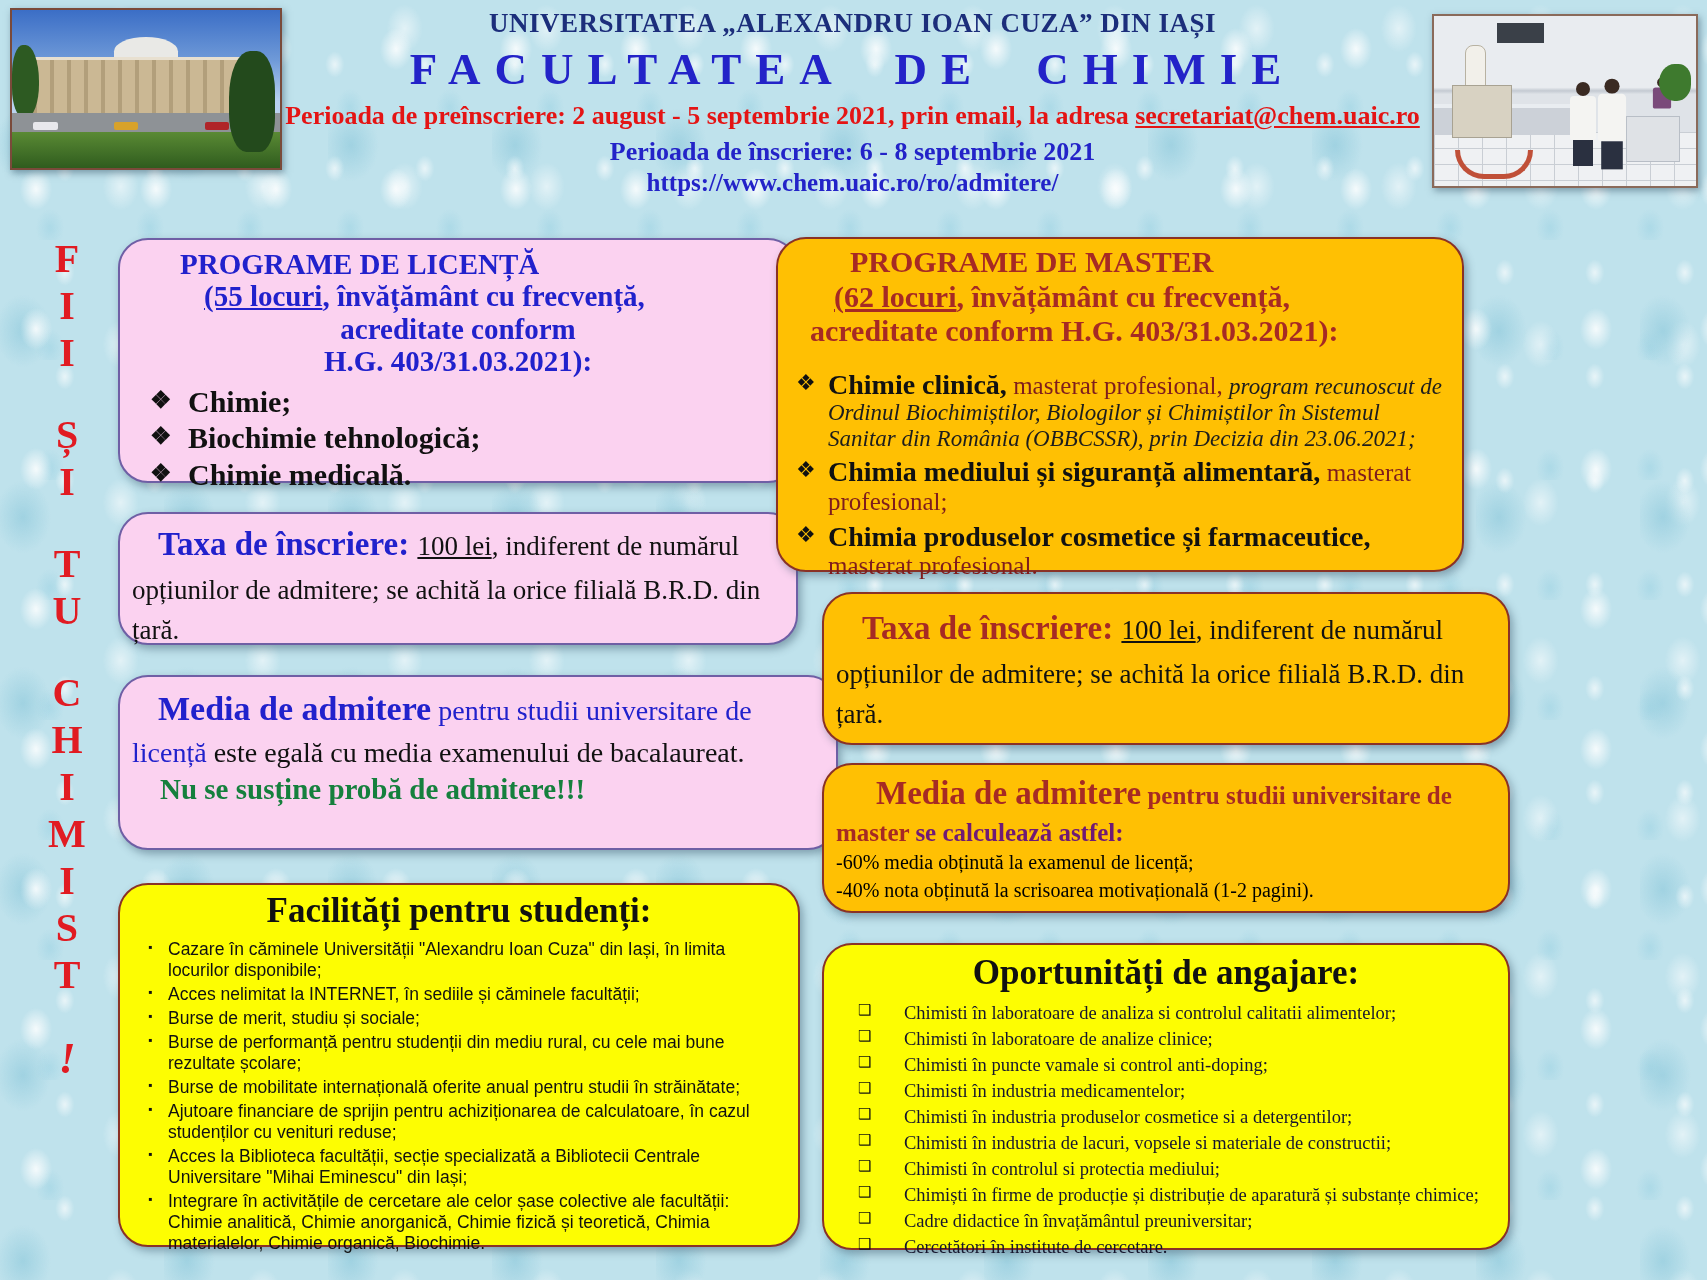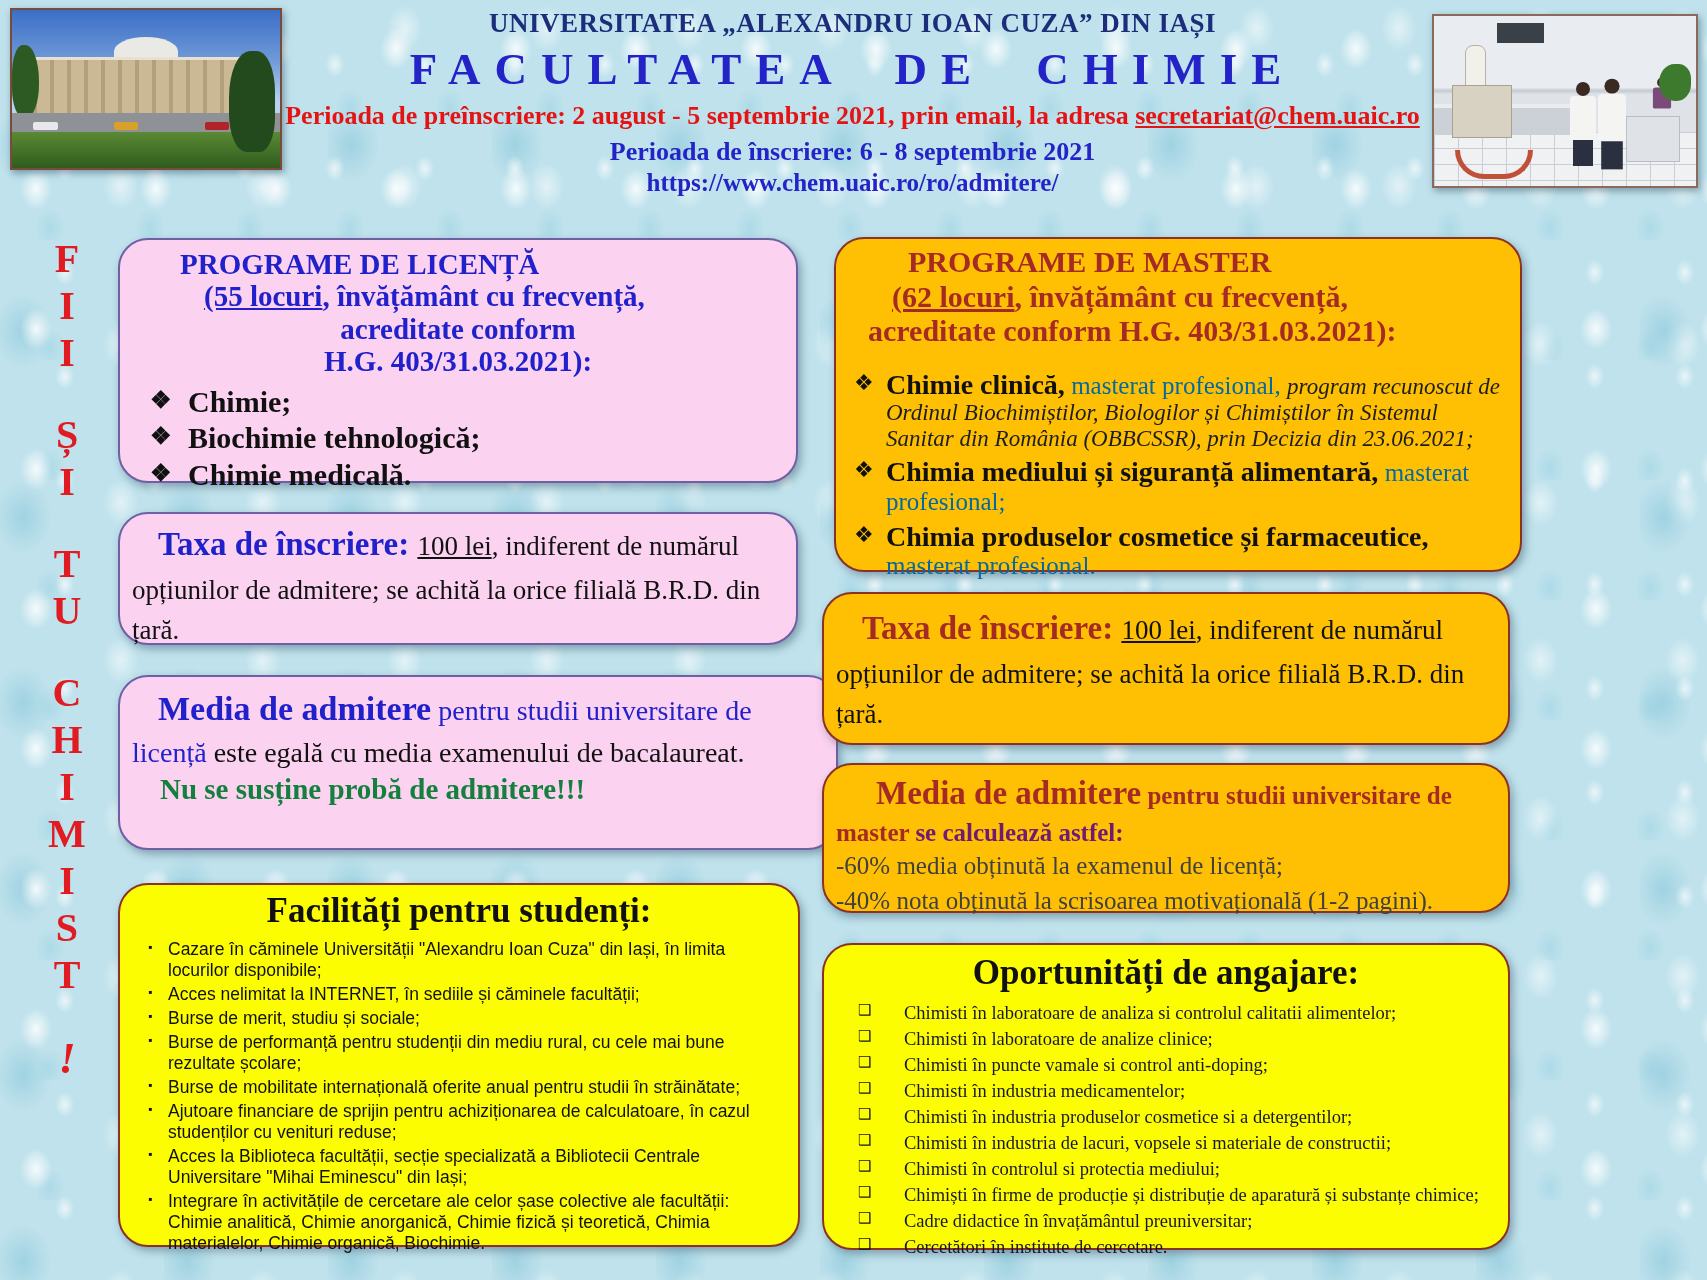--- a/index.html
+++ b/index.html
@@ -95,37 +95,37 @@
   .media-p{font-size:28px;color:#111;line-height:1.42;text-indent:26px;margin:0;}
   .media-title{font-size:34px;font-weight:bold;color:#2121cc;}
   .media-blue{color:#2121cc;}
   .media-note{font-size:29px;font-weight:bold;color:#15803d;padding-left:28px;margin-top:0px;}
 
   .box-fac{left:118px;top:883px;width:682px;height:364px;padding:4px 26px;}
   .fac-title{font-size:35px;font-weight:bold;color:#111;text-align:center;margin:2px 0 8px;}
   .f-item{position:relative;padding-left:22px;font-family:"Liberation Sans",sans-serif;font-size:17.5px;line-height:1.2;color:#111;margin-bottom:3px;}
   .f-bullet{position:absolute;left:2px;top:1px;font-size:12px;}
 
-  .box-master{left:834px;top:237px;width:688px;height:335px;padding:6px 14px;}
+  .box-master{left:776px;top:237px;width:688px;height:335px;padding:6px 14px;}
   .mt-line{font-size:30px;font-weight:bold;color:#a62a24;line-height:1.15;}
   .mt-l1{padding-left:58px;}
   .mt-l23{padding-left:18px;}
   .m-items{margin-top:20px;}
   .m-item{position:relative;padding-left:36px;margin-bottom:5px;line-height:1.12;color:#111;}
   .g-bullet{position:absolute;left:4px;top:2px;font-size:22px;color:#111;}
   .m-name{font-size:28px;font-weight:bold;}
-  .m-type{font-size:25px;color:#0369a1;}
+  .m-type{font-size:25px;color:#7f1d1d;}
   .m-note{font-size:23px;color:#1d1d1d;}
 
   .box-media-r{left:822px;top:763px;width:688px;height:150px;padding:6px 12px;}
   .mm-p{font-size:25px;color:#111;line-height:1.35;text-indent:40px;margin:0;}
   .mm-title{font-size:33px;font-weight:bold;color:#a62a24;}
   .mm-red{font-weight:bold;color:#a62a24;}
   .mm-black{font-weight:bold;color:#701a75;}
-  .mm-line{font-size:25px;color:#404040;line-height:1.38;}
+  .mm-line{font-size:20px;color:#000000;line-height:1.38;}
 
   .box-oport{left:822px;top:943px;width:688px;height:307px;padding:4px 16px;}
   .op-title{font-size:35px;font-weight:bold;color:#111;text-align:center;margin:4px 0 8px;}
   .o-item{position:relative;padding-left:64px;font-size:18.5px;line-height:1.3;color:#16162e;margin-bottom:2px;}
   .o-bullet{position:absolute;left:18px;top:0;font-size:15px;color:#111;}
 </style>
 </head>
 <body>
 
 <div class="poster">

